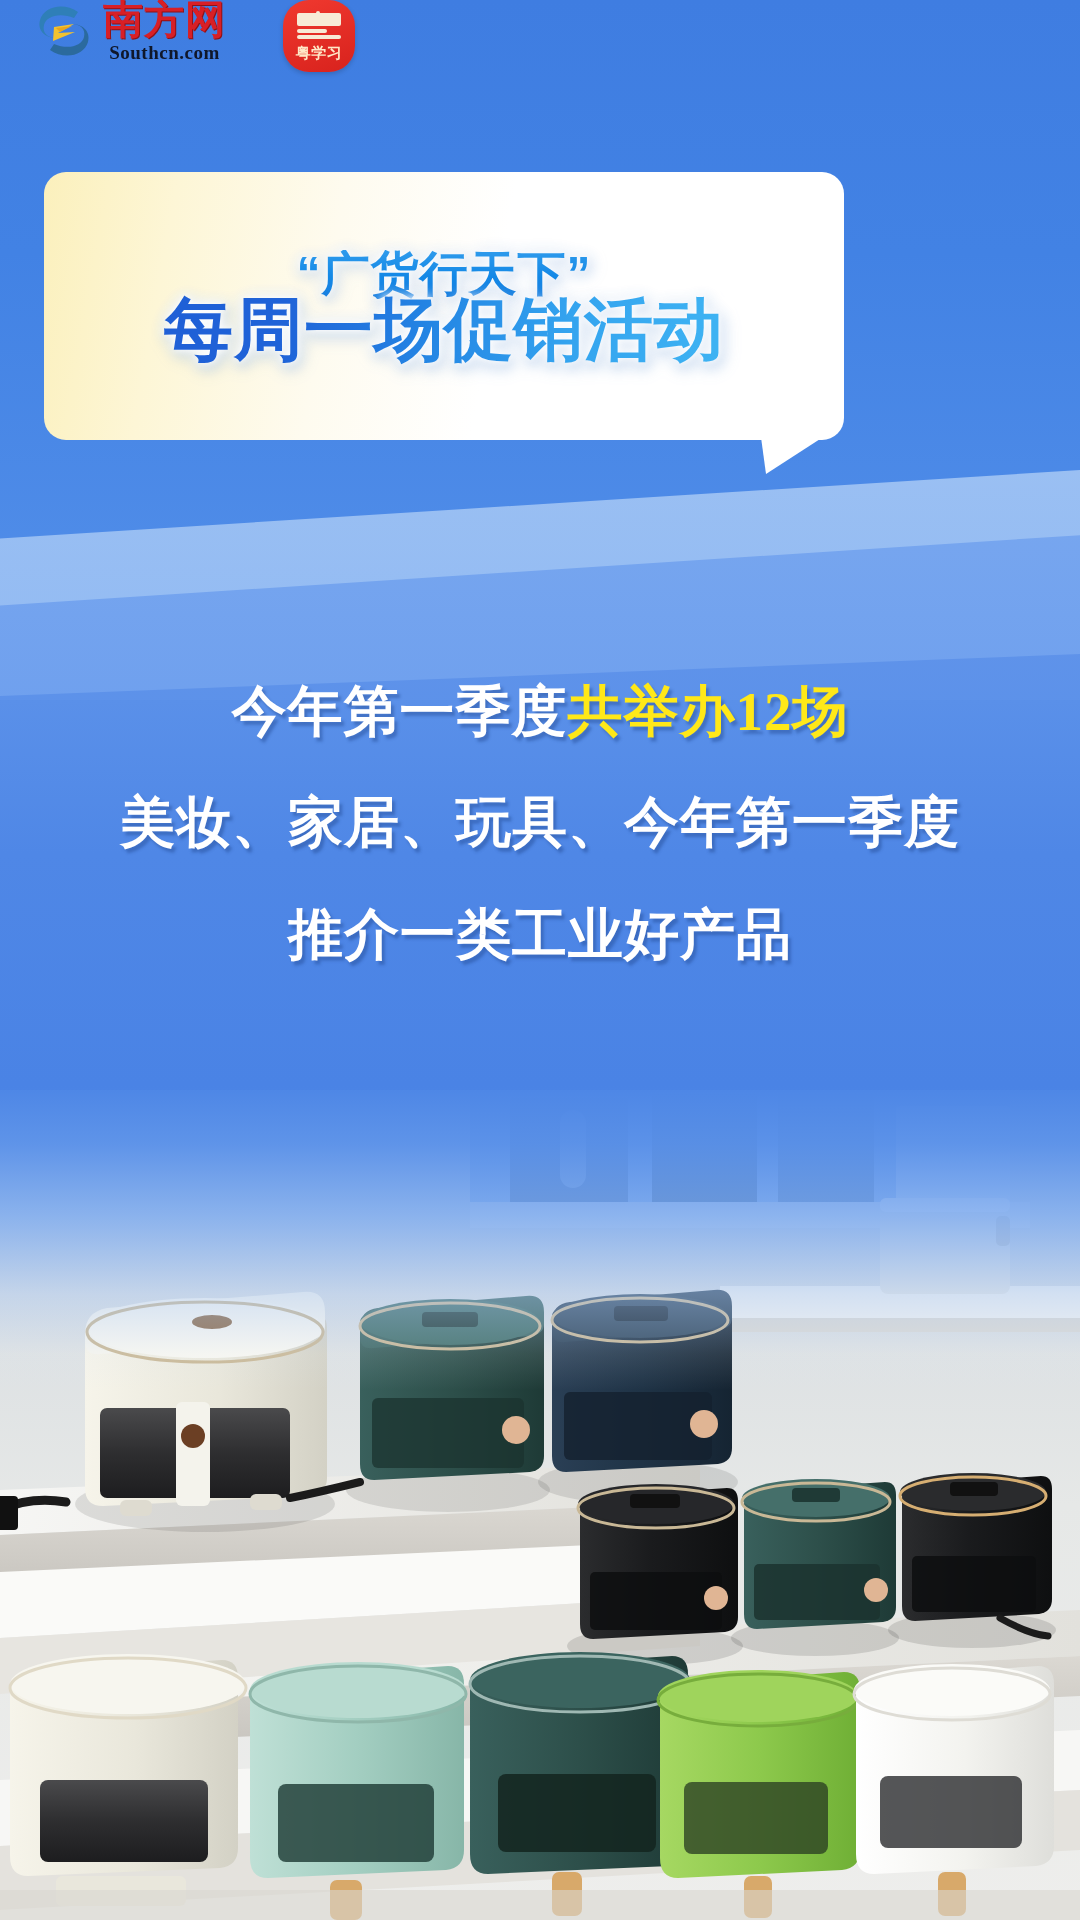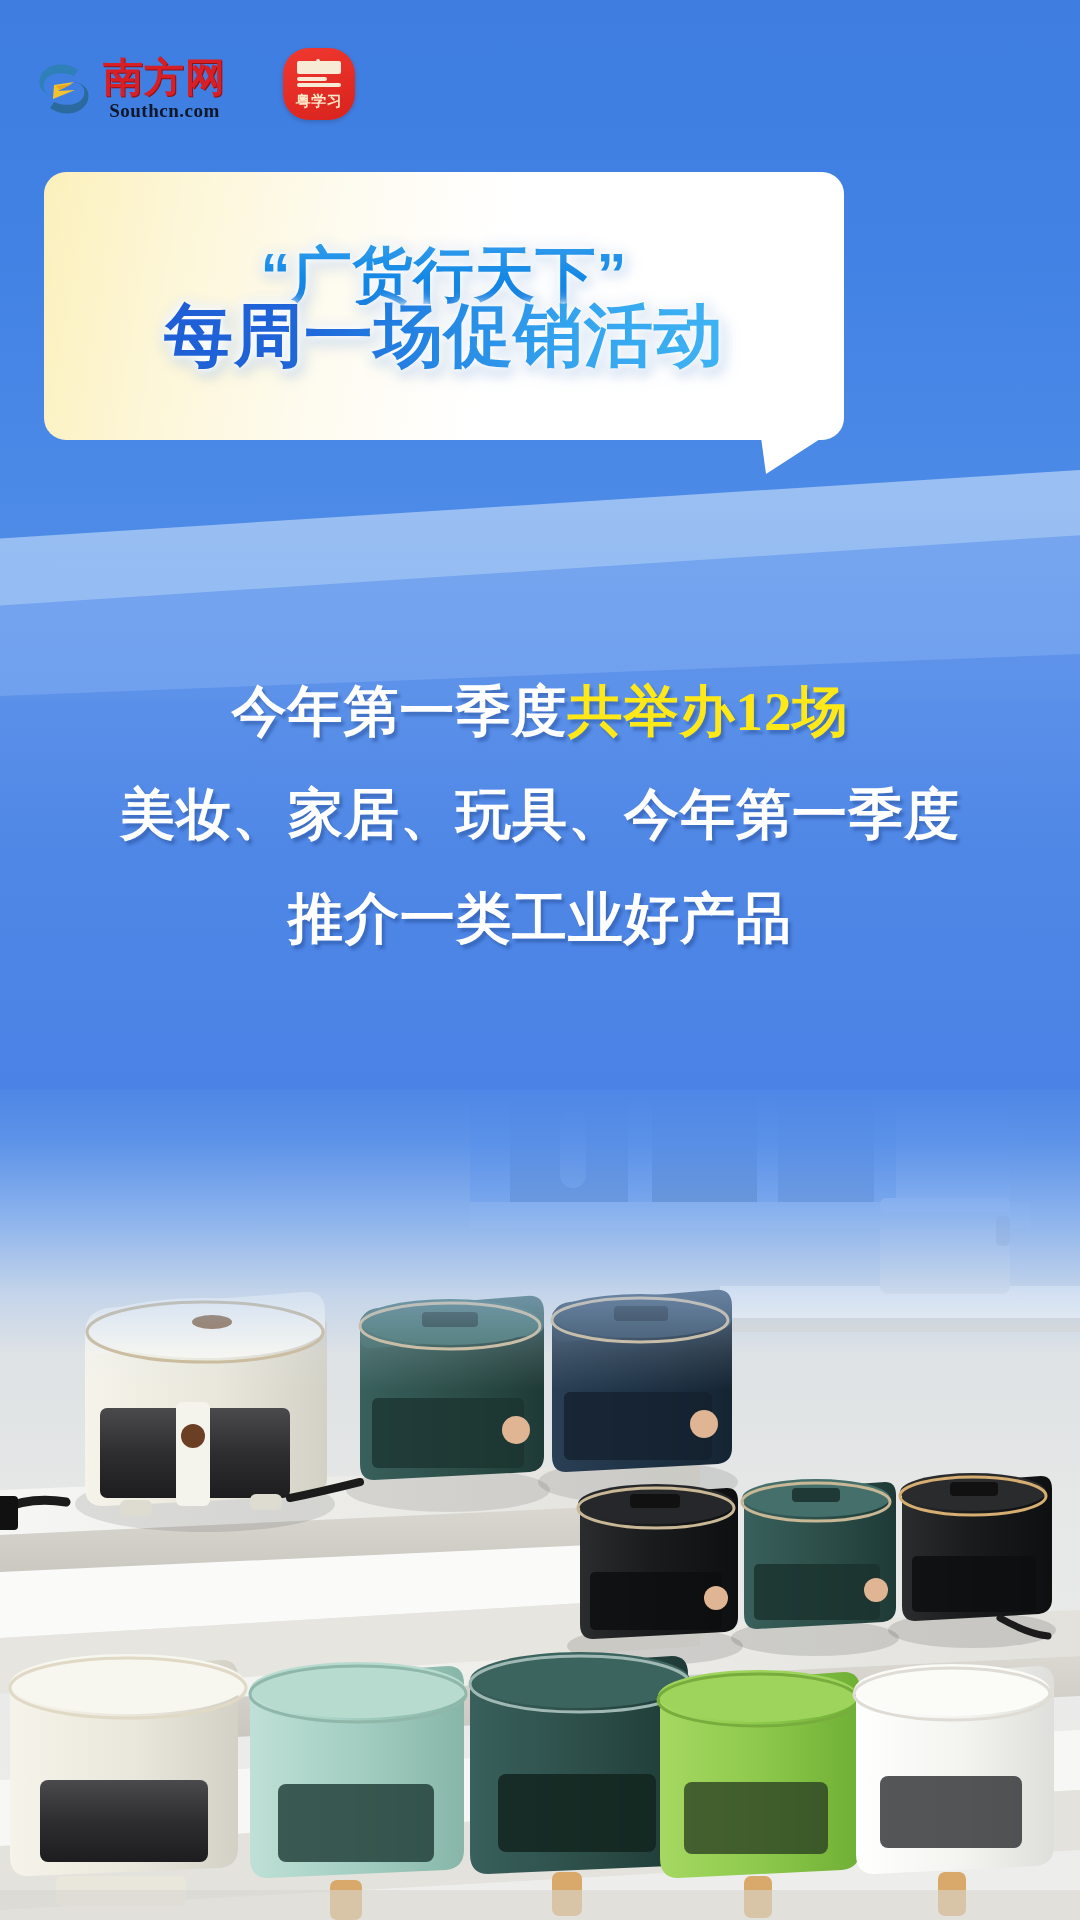--- a/index.html
+++ b/index.html
@@ -40,21 +40,21 @@
   }
   
   .bg-main{
     position:absolute;left:0;top:700px;width:100%;height:700px;
     background:linear-gradient(180deg,#5a90e9 0%,#4f87e6 22%,#4a83e5 55%,#5b91e9 80%,#7aa9f0 100%);
   }
 
   
   .header{
     position:absolute;left:0;top:0;width:100%;height:120px;
-    display:flex;align-items:flex-end;padding-left:34px;gap:26px;z-index:20;
+    display:flex;align-items:flex-start;padding-left:34px;gap:26px;z-index:20;
   }
   .logo-southcn{display:flex;align-items:center;gap:9px;}
   .swoosh{width:60px;height:62px;position:relative;flex:none;}
   .logo-text{display:flex;flex-direction:column;align-items:center;line-height:1;}
   .logo-cn{
     font-family:"Liberation Serif",serif;
     font-size:40px;font-weight:700;color:#d81f26;letter-spacing:1px;
     text-shadow:1px 1px 0 #8d1216;
   }
   .logo-en{
@@ -93,21 +93,21 @@
     padding-top:4px;
   }
   .tline{
     font-family:"Liberation Sans","DejaVu Sans",sans-serif;
     font-weight:700;
     line-height:1.02;
     white-space:nowrap;
     position:relative;
   }
   .tline1{
-    font-size:60px;
+    font-size:48px;
     letter-spacing:1px;
     color:#1a90e8;
     background:linear-gradient(180deg,#2f9bec 0%,#1388e6 55%,#1a7fe0 100%);
     -webkit-background-clip:text;background-clip:text;
     -webkit-text-fill-color:transparent;
     text-shadow:none;
     filter:drop-shadow(0 0 7px rgba(255,255,255,.95)) drop-shadow(0 0 3px #fff) drop-shadow(2px 3px 4px rgba(60,120,200,.30));
     padding:0 6px;
   }
   .tline2{
@@ -119,21 +119,21 @@
     -webkit-text-fill-color:transparent;
     filter:drop-shadow(0 0 7px rgba(255,255,255,.95)) drop-shadow(0 0 3px #fff) drop-shadow(2px 4px 5px rgba(60,120,200,.32));
     padding:0 6px;
     text-decoration:underline;
   }
 
   
   .body-text{
     position:absolute;left:0;top:660px;width:100%;z-index:12;
     display:flex;flex-direction:column;align-items:center;
-    gap:0;
+    gap:8px;
   }
   .bline{
     font-family:"Liberation Serif","DejaVu Serif",serif;
     font-size:55px;
     font-weight:700;
     color:#ffffff;
     letter-spacing:1px;
     line-height:1.88;
     white-space:nowrap;
     text-shadow:3px 4px 3px rgba(30,70,140,.42);

